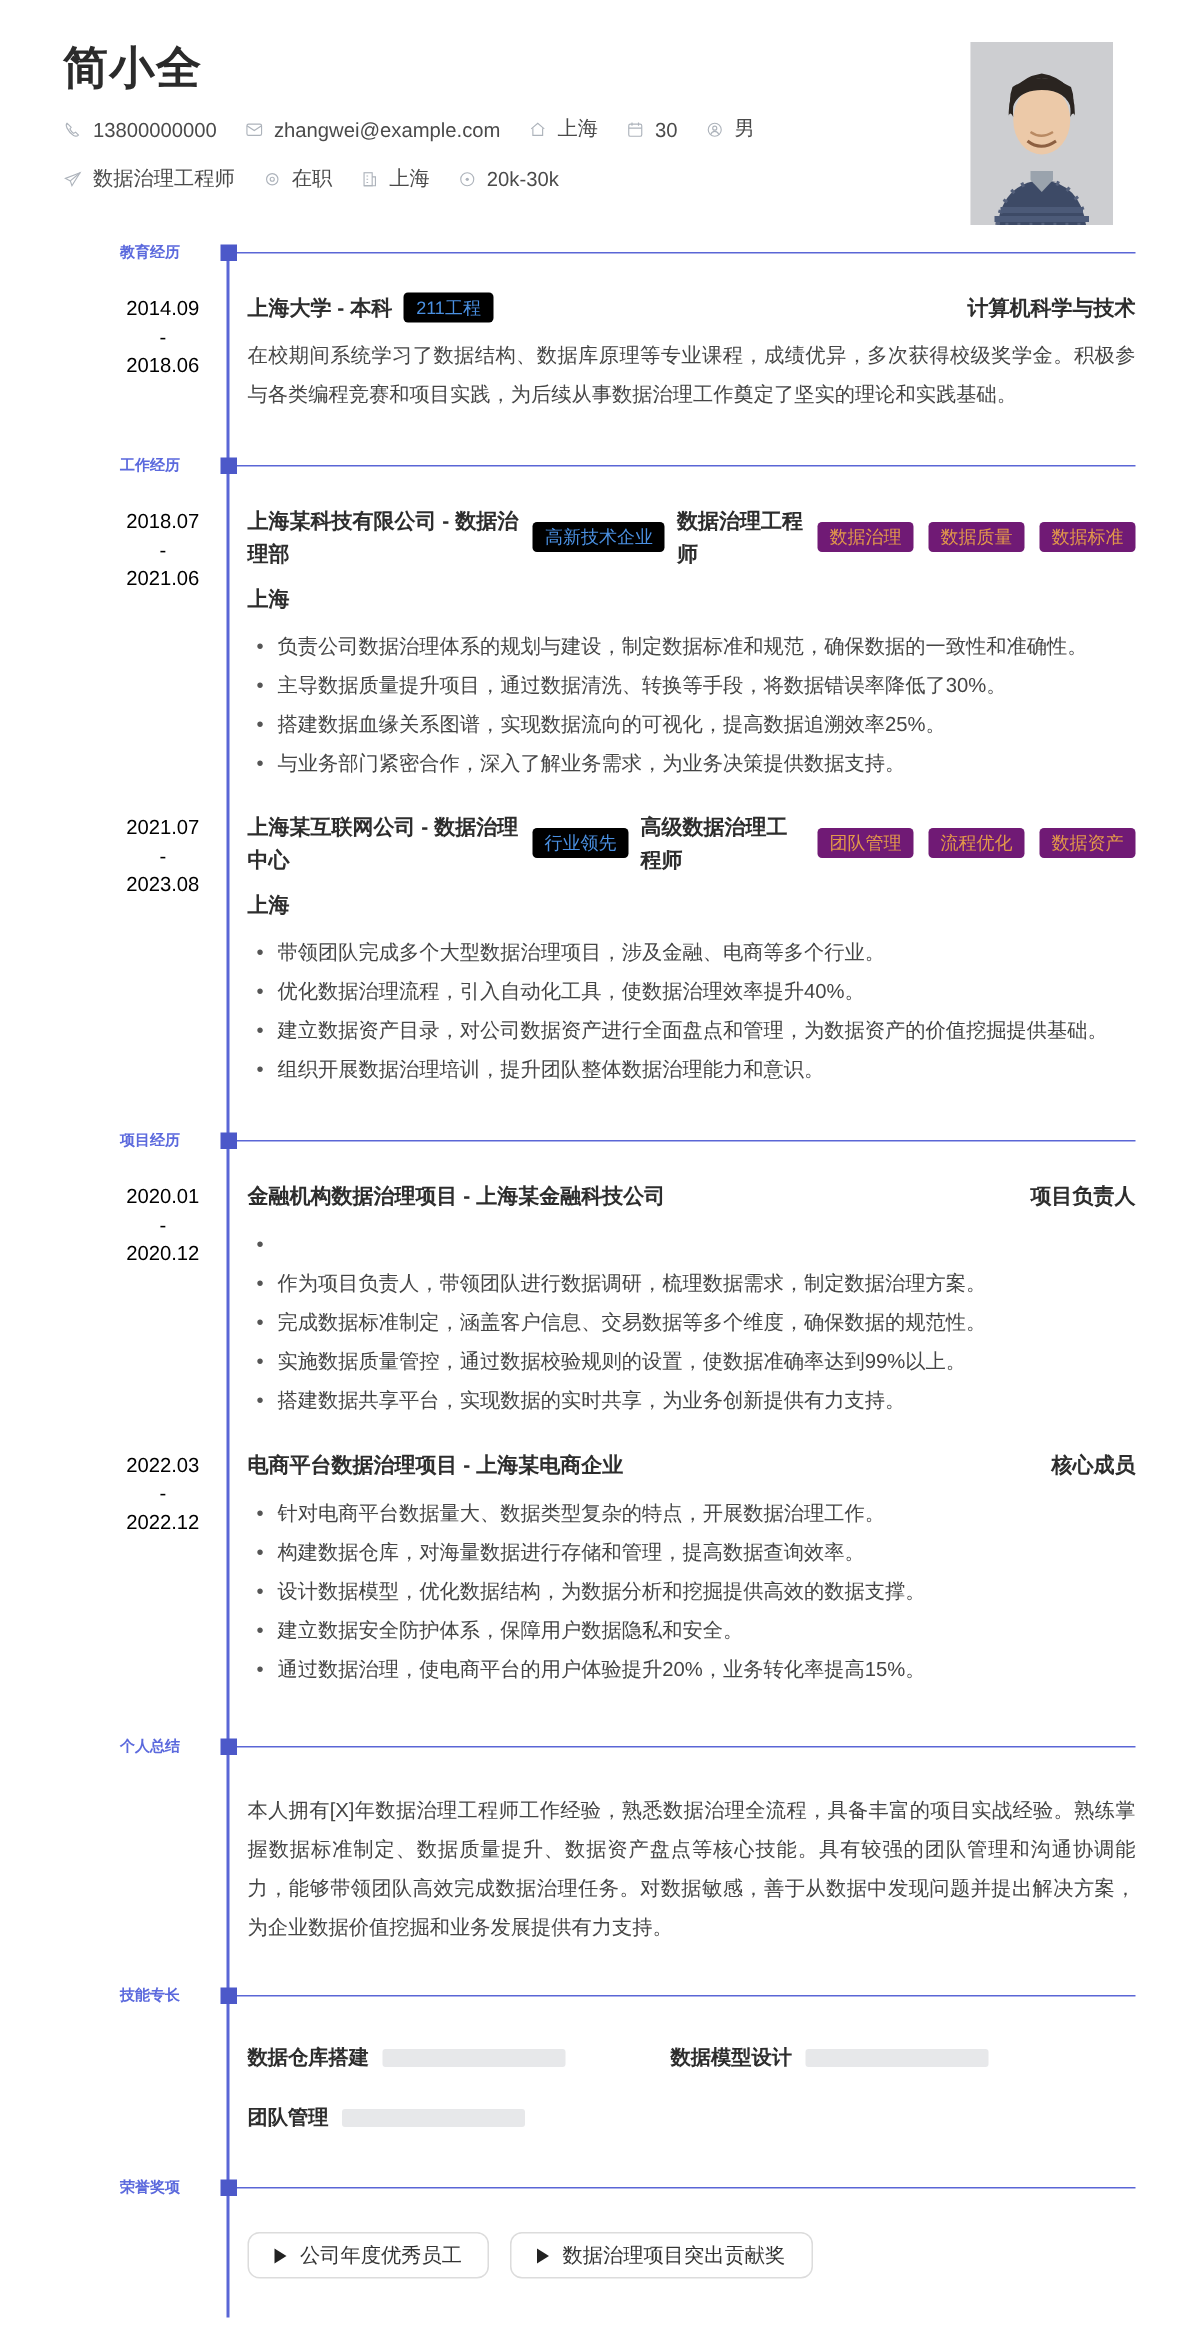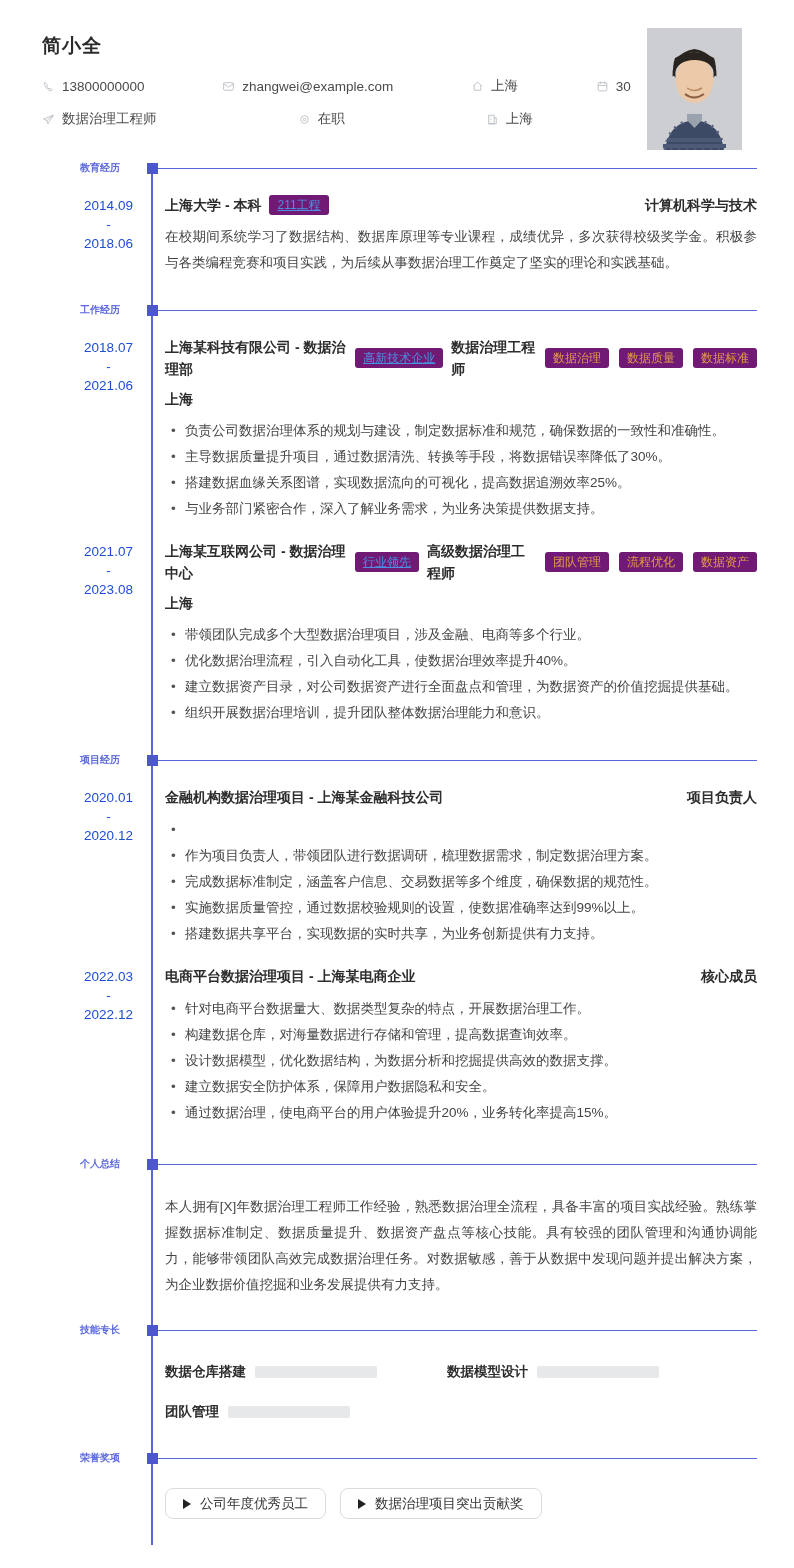--- a/index.html
+++ b/index.html
@@ -6,44 +6,44 @@
   html,body { background:#fff; }
   body {
     width:794px; height:1568px; overflow:hidden; position:relative;
     font-family:"Liberation Sans","DejaVu Sans",sans-serif;
     color:#454545; font-size:13.5px;
   }
   .page { position:relative; width:794px; height:1568px; }
 
   
   .header { position:relative; padding:30px 52px 0 42px; }
-  .name { font-size:19px; font-weight:700; color:#2b2b2b; line-height:32px; letter-spacing:1px; }
-  .contact-row { display:flex; align-items:center; gap:18px; margin-top:15px; color:#4a4a4a; font-size:13.5px;justify-content:space-between; }
+  .name { font-size:30px; font-weight:700; color:#2b2b2b; line-height:32px; letter-spacing:1px; }
+  .contact-row { display:flex; align-items:center; gap:18px; margin-top:15px; color:#4a4a4a; font-size:13.5px; }
   .contact-item { display:flex; align-items:center; gap:7px; white-space:nowrap; }
   .cicon { width:13px; height:13px; display:inline-flex; flex:0 0 auto; }
   .cicon svg { width:13px; height:13px; stroke:#adb3bb; fill:none; stroke-width:1.4; }
   .photo { position:absolute; top:28px; right:52px; width:95px; height:122px; overflow:hidden; background:#cdced1; }
 
   
   .tl-body { position:relative; margin-top:30px; padding:0 37px 0 42px; }
   .vline { position:absolute; left:151px; top:14px; bottom:0; width:2px; background:#5a66d6; }
 
   .section-header { display:flex; align-items:center; height:20px; position:relative; }
   .section-title { width:104px; padding-left:38px; font-size:10px; font-weight:700; color:#5b69dd; flex:0 0 auto; }
   .node { width:11px; height:11px; background:#4c58c9; flex:0 0 auto; margin-left:1px; z-index:1; }
   .hline { flex:1; height:1px; background:#5a66d6; }
 
   .entry { display:flex; }
-  .gutter { width:109px; flex:0 0 auto; padding-left:24px; text-align:center; color:#1d4ed8; font-size:13.5px; line-height:19px; padding-top:2px; }
+  .gutter { width:109px; flex:0 0 auto; padding-left:24px; text-align:center; color:#000000; font-size:13.5px; line-height:19px; padding-top:2px; }
   .content { flex:1; padding-left:14px; min-width:0; }
 
   .title-row { display:flex; align-items:center; gap:8px; font-size:14px; font-weight:700; color:#2d2d2d; line-height:22px; }
   .title-row .right { margin-left:auto; font-weight:700; color:#2d2d2d; }
   .tag { font-size:12px; font-weight:400; padding:2px 8px; border-radius:3px; line-height:16px; white-space:nowrap; }
-  .tag.blue { color:#4a90e2; background:#701a75;text-decoration:underline; }
+  .tag.blue { color:#4a90e2; background:#000000; }
   .tag.orange { color:#e2984a; background:#701a75; }
   .tag-group { margin-left:auto; display:flex; gap:10px; }
   .subtitle { font-size:14px; font-weight:700; color:#2d2d2d; margin-top:9px; line-height:20px; }
 
   .para { text-align:justify; line-height:26px; color:#454545; margin-top:8px; }
   .bullets { margin-top:9px; }
   .bullet { display:flex; line-height:26px; color:#454545; }
   .dot { width:20px; flex:0 0 auto; text-align:left; padding-left:6px; color:#555; }
 
   .sec-edu .section-header { margin-bottom:16px; }

